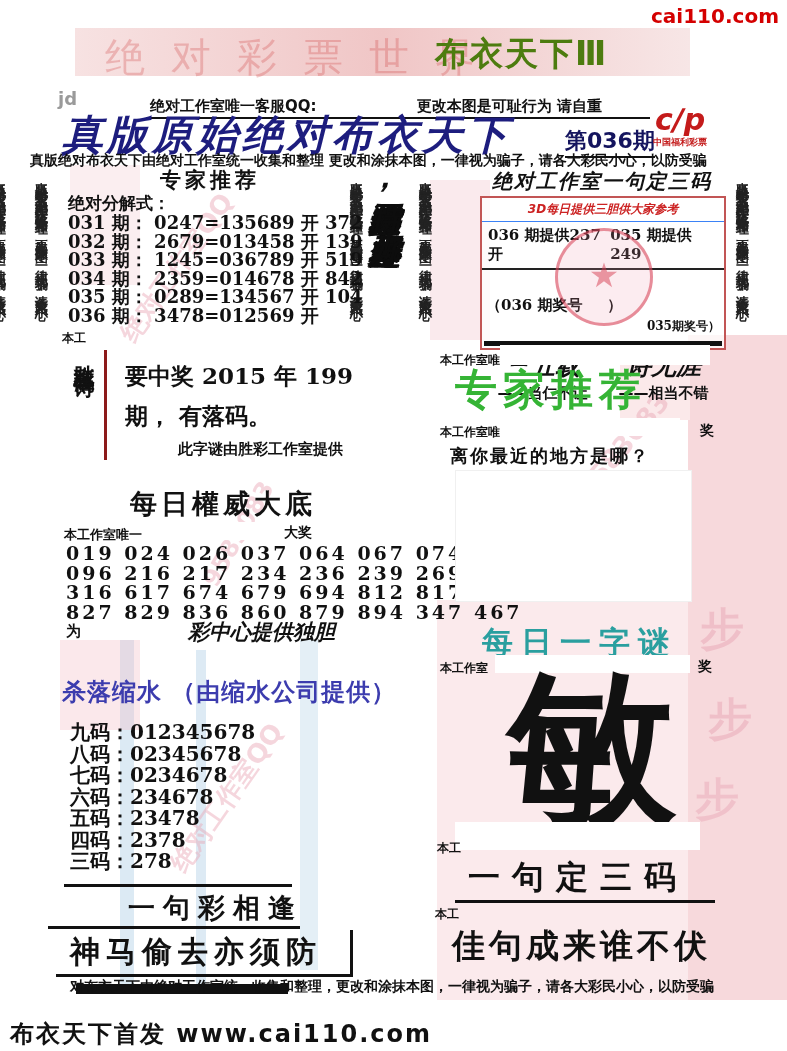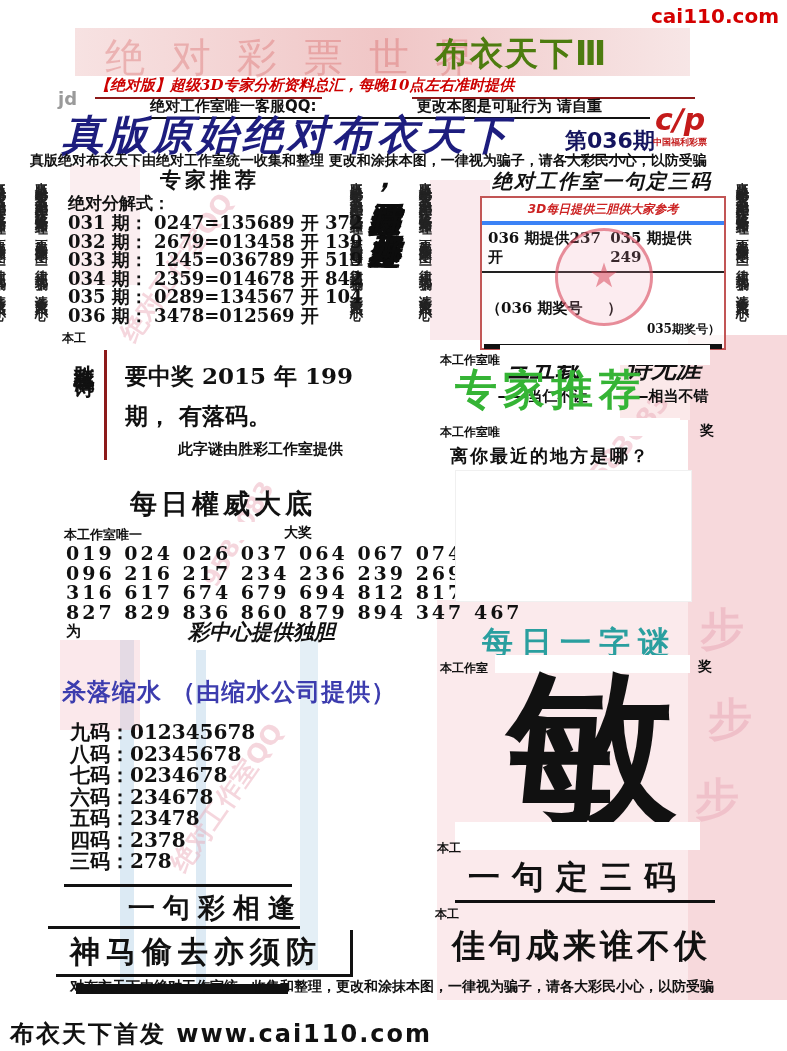--- a/index.html
+++ b/index.html
@@ -44,21 +44,20 @@
   <div class="abs wm" style="left:708px;top:690px;font-size:44px;opacity:.5;">步</div>
   <div class="abs wm" style="left:695px;top:770px;font-size:44px;opacity:.45;">步</div>
 
   <div class="abs" style="right:8px;top:4px;font-size:20px;font-weight:bold;color:#d40000;">cai110.com</div>
 
   <div class="abs" style="left:75px;top:28px;width:615px;height:48px;background:linear-gradient(90deg,#f7e2e2,#f0c6c6,#f7e6e6);">
     <div class="abs serif" style="left:30px;top:2px;font-size:40px;font-weight:normal;color:#c33;opacity:.25;letter-spacing:26px;white-space:nowrap;">绝对彩票世界</div>
   </div>
   <div class="abs" style="left:435px;top:32px;font-size:33px;font-weight:bold;color:#4d7c0f;letter-spacing:2px;">布衣天下Ⅲ</div>
 
-  <div class="abs serif" style="left:95px;top:76px;width:600px;font-size:15px;font-weight:bold;color:#c00;font-style:italic;border-bottom:2px solid #8c1a1a;padding-bottom:2px;white-space:nowrap;">【绝对版】超级3D专家分析资料总汇，每晚10点左右准时提供</div>
 
   <div class="abs" style="left:58px;top:88px;font-size:18px;color:#9a9a9a;font-weight:bold;">jd</div>
 
   <div class="abs" style="left:150px;top:96px;width:500px;border-bottom:2px solid #111;padding-bottom:1px;">
     <span style="font-size:15px;font-weight:bold;">绝对工作室唯一客服QQ:</span>
     <span class="whitebox" style="display:inline-block;width:90px;height:14px;"></span>
     <span style="font-size:15px;font-weight:bold;">更改本图是可耻行为  请自重</span>
   </div>
 
   <div class="abs serif" style="left:62px;top:108px;font-size:41px;font-weight:bold;color:#1d1d7e;font-style:italic;letter-spacing:4px;white-space:nowrap;">真版原始绝对布衣天下</div>
@@ -130,21 +129,21 @@
   <div class="abs serif" style="left:88px;top:890px;font-size:27px;font-weight:bold;letter-spacing:8px;margin-left:40px;">一句彩相逢</div>
   <div class="abs hline" style="left:48px;top:926px;width:252px;height:3px;"></div>
   <div class="abs" style="left:70px;top:932px;font-size:30px;font-weight:900;letter-spacing:6px;white-space:nowrap;">神马偷去亦须防</div>
   <div class="abs hline" style="left:56px;top:974px;width:296px;height:3px;"></div>
   <div class="abs hline" style="left:350px;top:930px;width:3px;height:47px;"></div>
   <div class="abs hline" style="left:76px;top:984px;width:212px;height:10px;"></div>
 
   <div class="abs serif" style="left:492px;top:168px;font-size:20px;font-weight:900;font-style:italic;letter-spacing:2px;">绝对工作室一句定三码</div>
 
   <div class="abs" style="left:480px;top:196px;width:242px;height:150px;border:2px solid #c25555;background:rgba(255,255,255,.75);">
-    <div style="text-align:center;font-size:12px;font-weight:bold;color:#c22;font-style:italic;padding:3px 0;border-bottom:4px solid #3b82f6;">3D每日提供三胆供大家参考</div>
+    <div style="text-align:center;font-size:12px;font-weight:bold;color:#c22;font-style:italic;padding:3px 0;border-bottom:1px solid #3b82f6;">3D每日提供三胆供大家参考</div>
     <div style="display:flex;justify-content:space-between;padding:4px 6px;border-bottom:2px solid #222;">
       <span class="serif" style="font-size:15px;font-weight:bold;">036 期提供237开</span>
       <span class="serif" style="font-size:15px;font-weight:bold;">035 期提供249</span>
     </div>
     <div style="display:flex;justify-content:space-between;align-items:center;padding:6px 4px;">
       <span class="serif" style="font-size:15px;font-weight:bold;">（036 期奖号</span>
       <span class="serif" style="font-size:15px;font-weight:bold;">）</span>
       <span class="serif" style="font-size:12px;font-weight:bold;margin-top:42px;">035期奖号）</span>
     </div>
     <div class="hline" style="height:5px;margin:0 2px;"></div>

